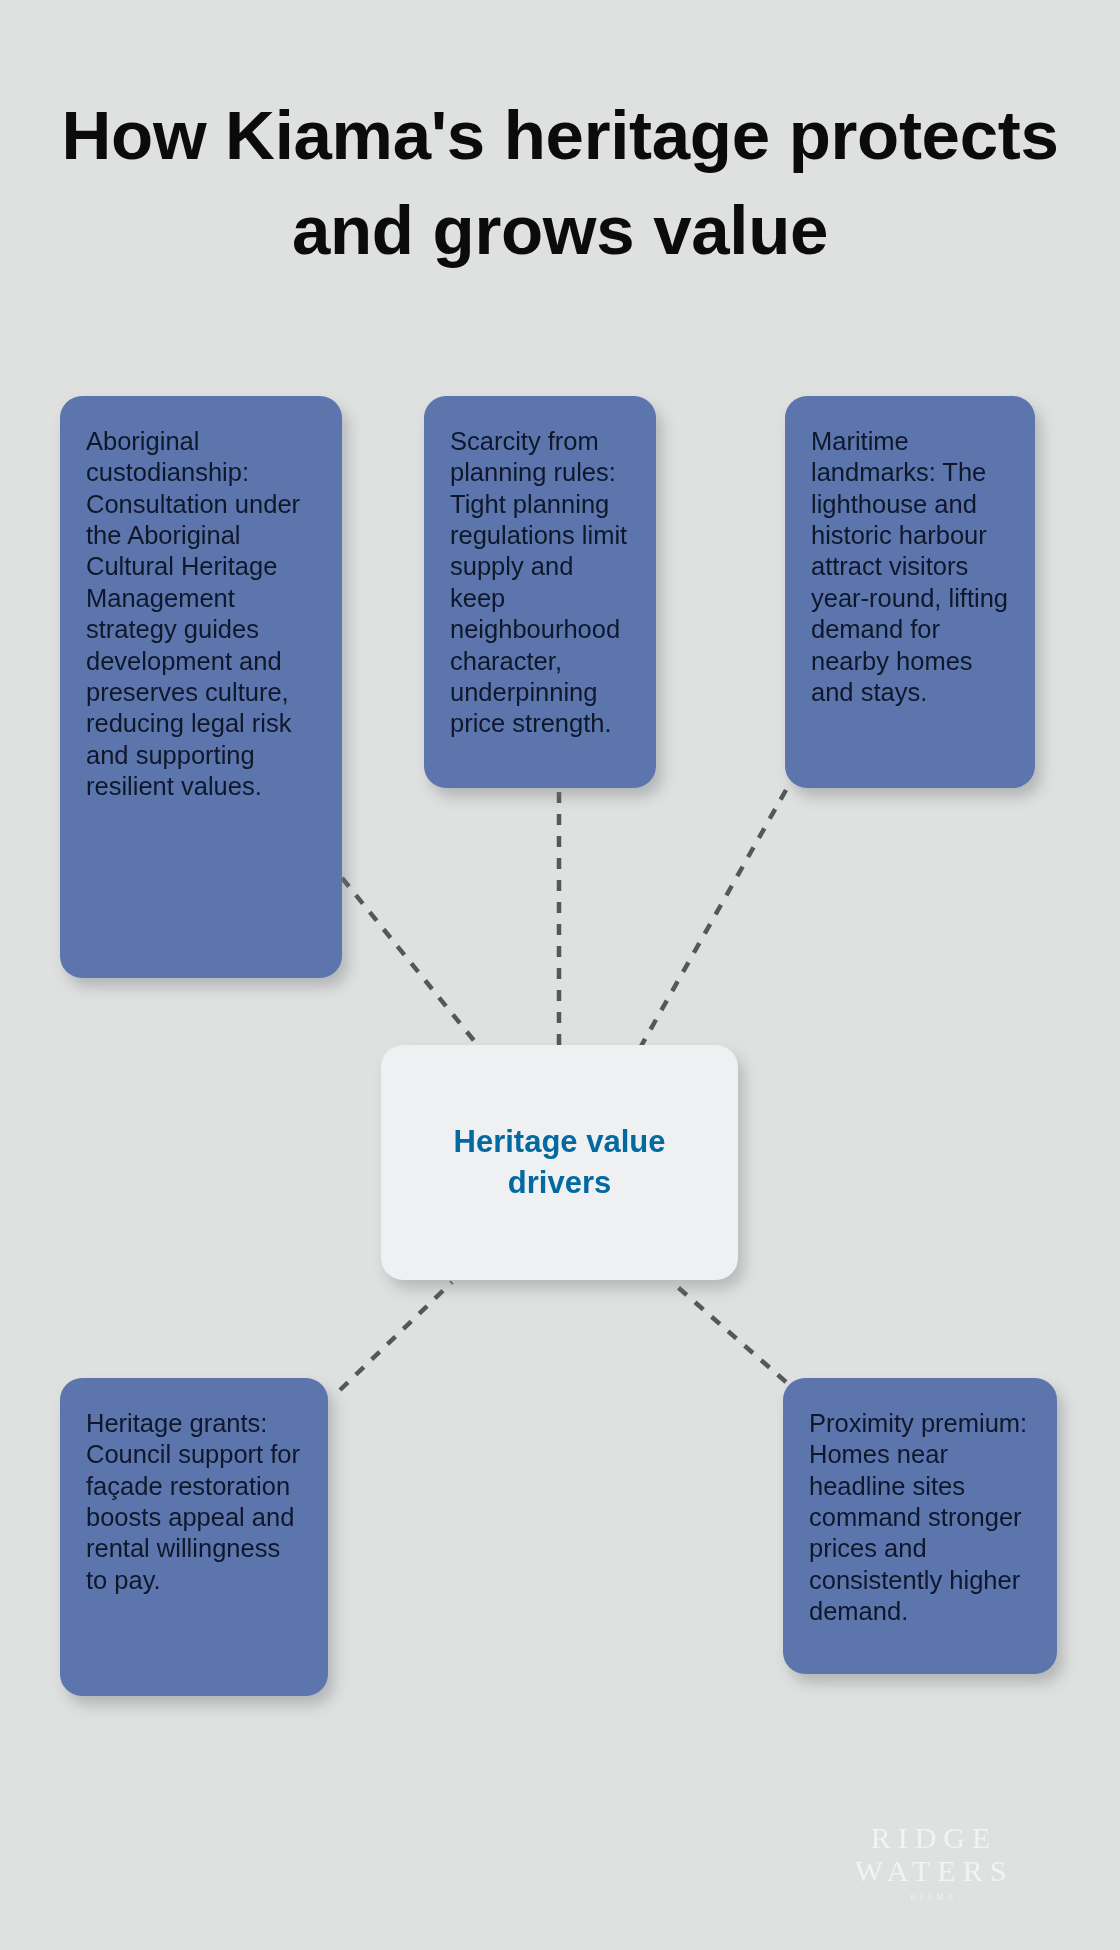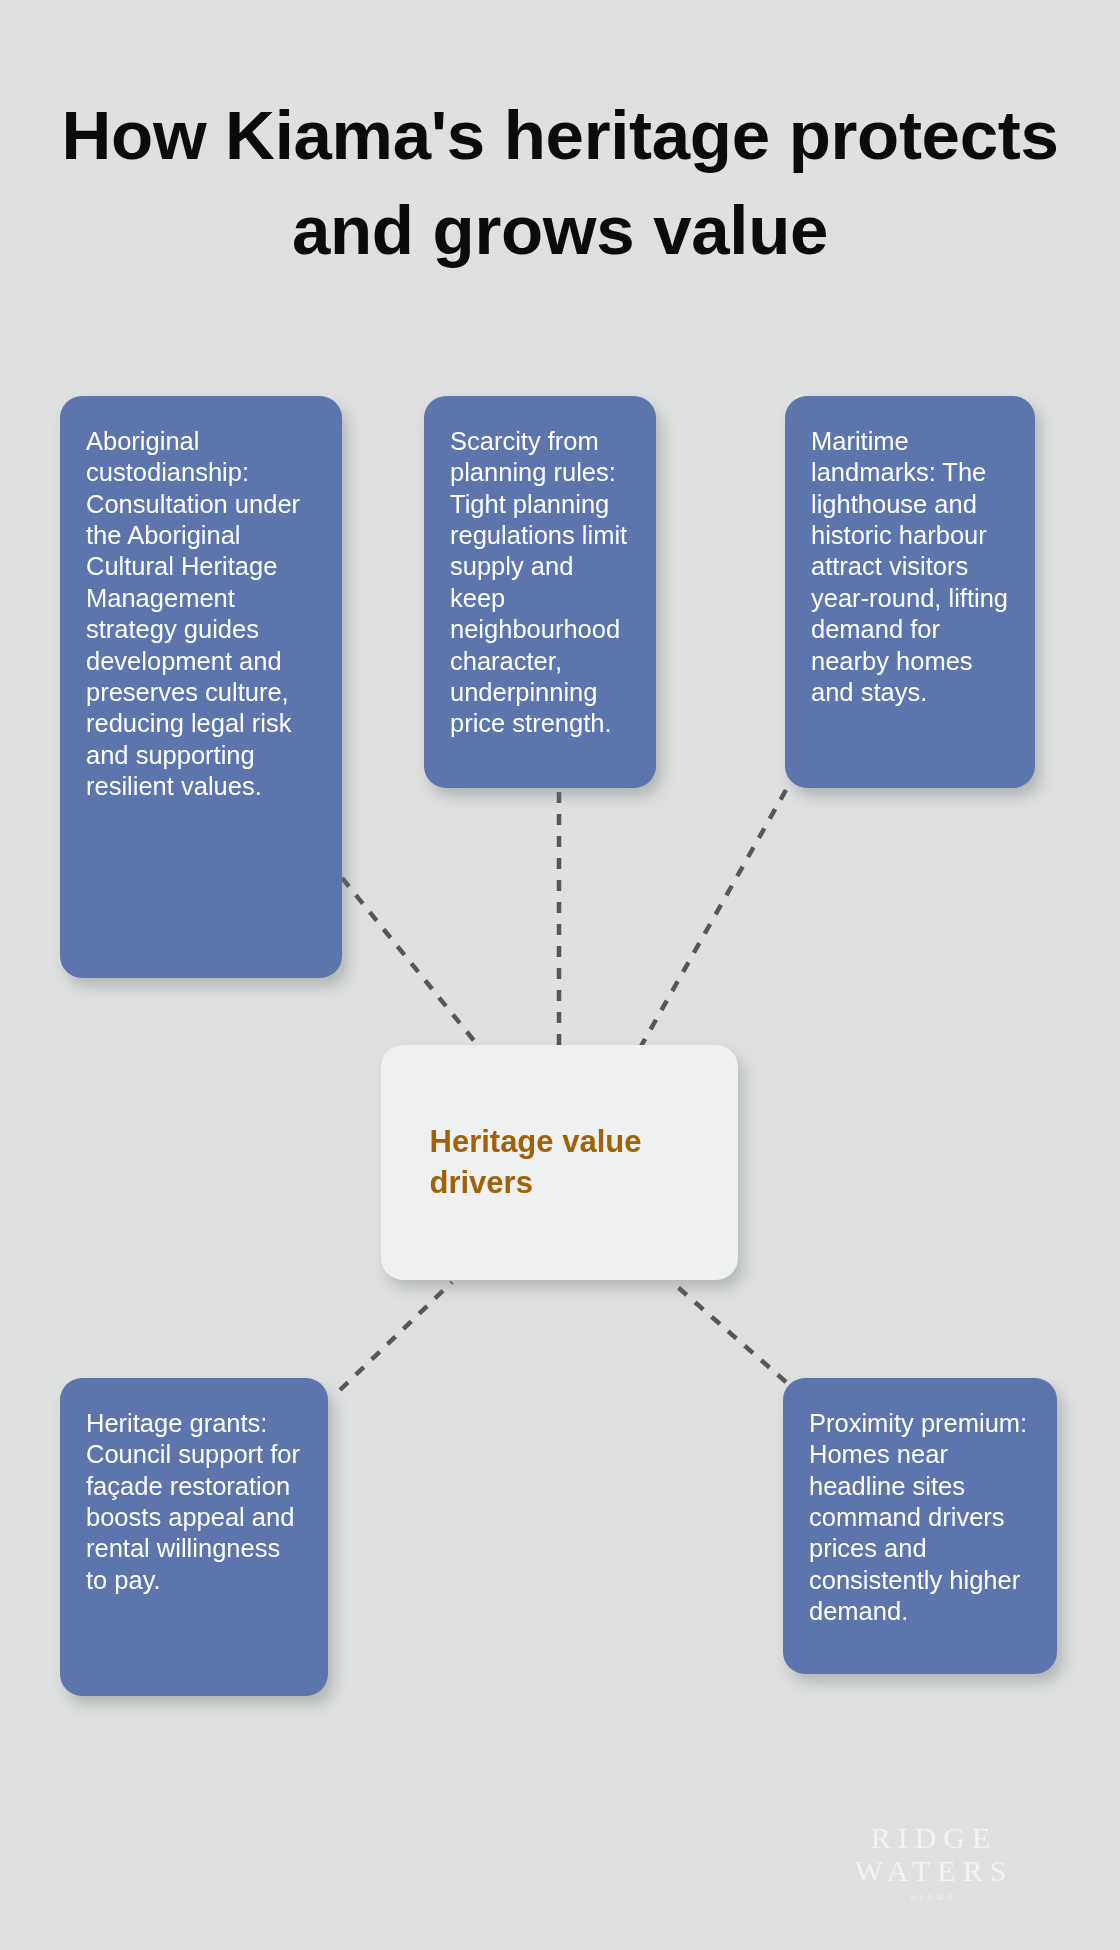--- a/index.html
+++ b/index.html
@@ -40,21 +40,21 @@
     width: 1120px;
     height: 1950px;
     pointer-events: none;
   }
 
   
   .card {
     position: absolute;
     background: #5c76ad;
     border-radius: 22px;
-    color: #ffffff;
+    color: #0f172a;
     font-size: 25.5px;
     line-height: 1.23;
     padding: 30px 26px 26px 26px;
     box-shadow: 6px 9px 14px rgba(120,124,126,0.42);
     word-wrap: break-word;
   }
 
   #card-aboriginal  { left: 60px;  top: 396px;  width: 282px; height: 582px; }
   #card-scarcity    { left: 424px; top: 396px;  width: 232px; height: 392px; }
   #card-maritime    { left: 785px; top: 396px;  width: 250px; height: 392px; }
@@ -70,21 +70,22 @@
     background: #eff0f1;
     border-radius: 22px;
     box-shadow: 6px 9px 14px rgba(120,124,126,0.38);
     display: flex;
     align-items: center;
     justify-content: center;
   }
   .hub-label {
     font-size: 31px;
     font-weight: bold;
-    color: #a16207;
+    color: #0369a1;
+    text-align: center;
     line-height: 1.3;
     width: 260px;
   }
 
   
   .watermark {
     position: absolute;
     right: 56px;
     bottom: 48px;
     width: 260px;
@@ -146,21 +147,21 @@
 
   <div class="hub">
     <div class="hub-label">Heritage value drivers</div>
   </div>
 
   <div class="card" id="card-grants">
     <span>Heritage grants: Council support for façade restoration boosts appeal and rental willingness to pay.</span>
   </div>
 
   <div class="card" id="card-proximity">
-    <span>Proximity premium: Homes near headline sites command drivers prices and consistently higher demand.</span>
+    <span>Proximity premium: Homes near headline sites command stronger prices and consistently higher demand.</span>
   </div>
 
   <div class="watermark">
     <div class="wm-line1">RIDGE</div>
     <div class="wm-line2">WATERS</div>
     <div class="wm-line3">KIAMA</div>
   </div>
 
 </div>
 

